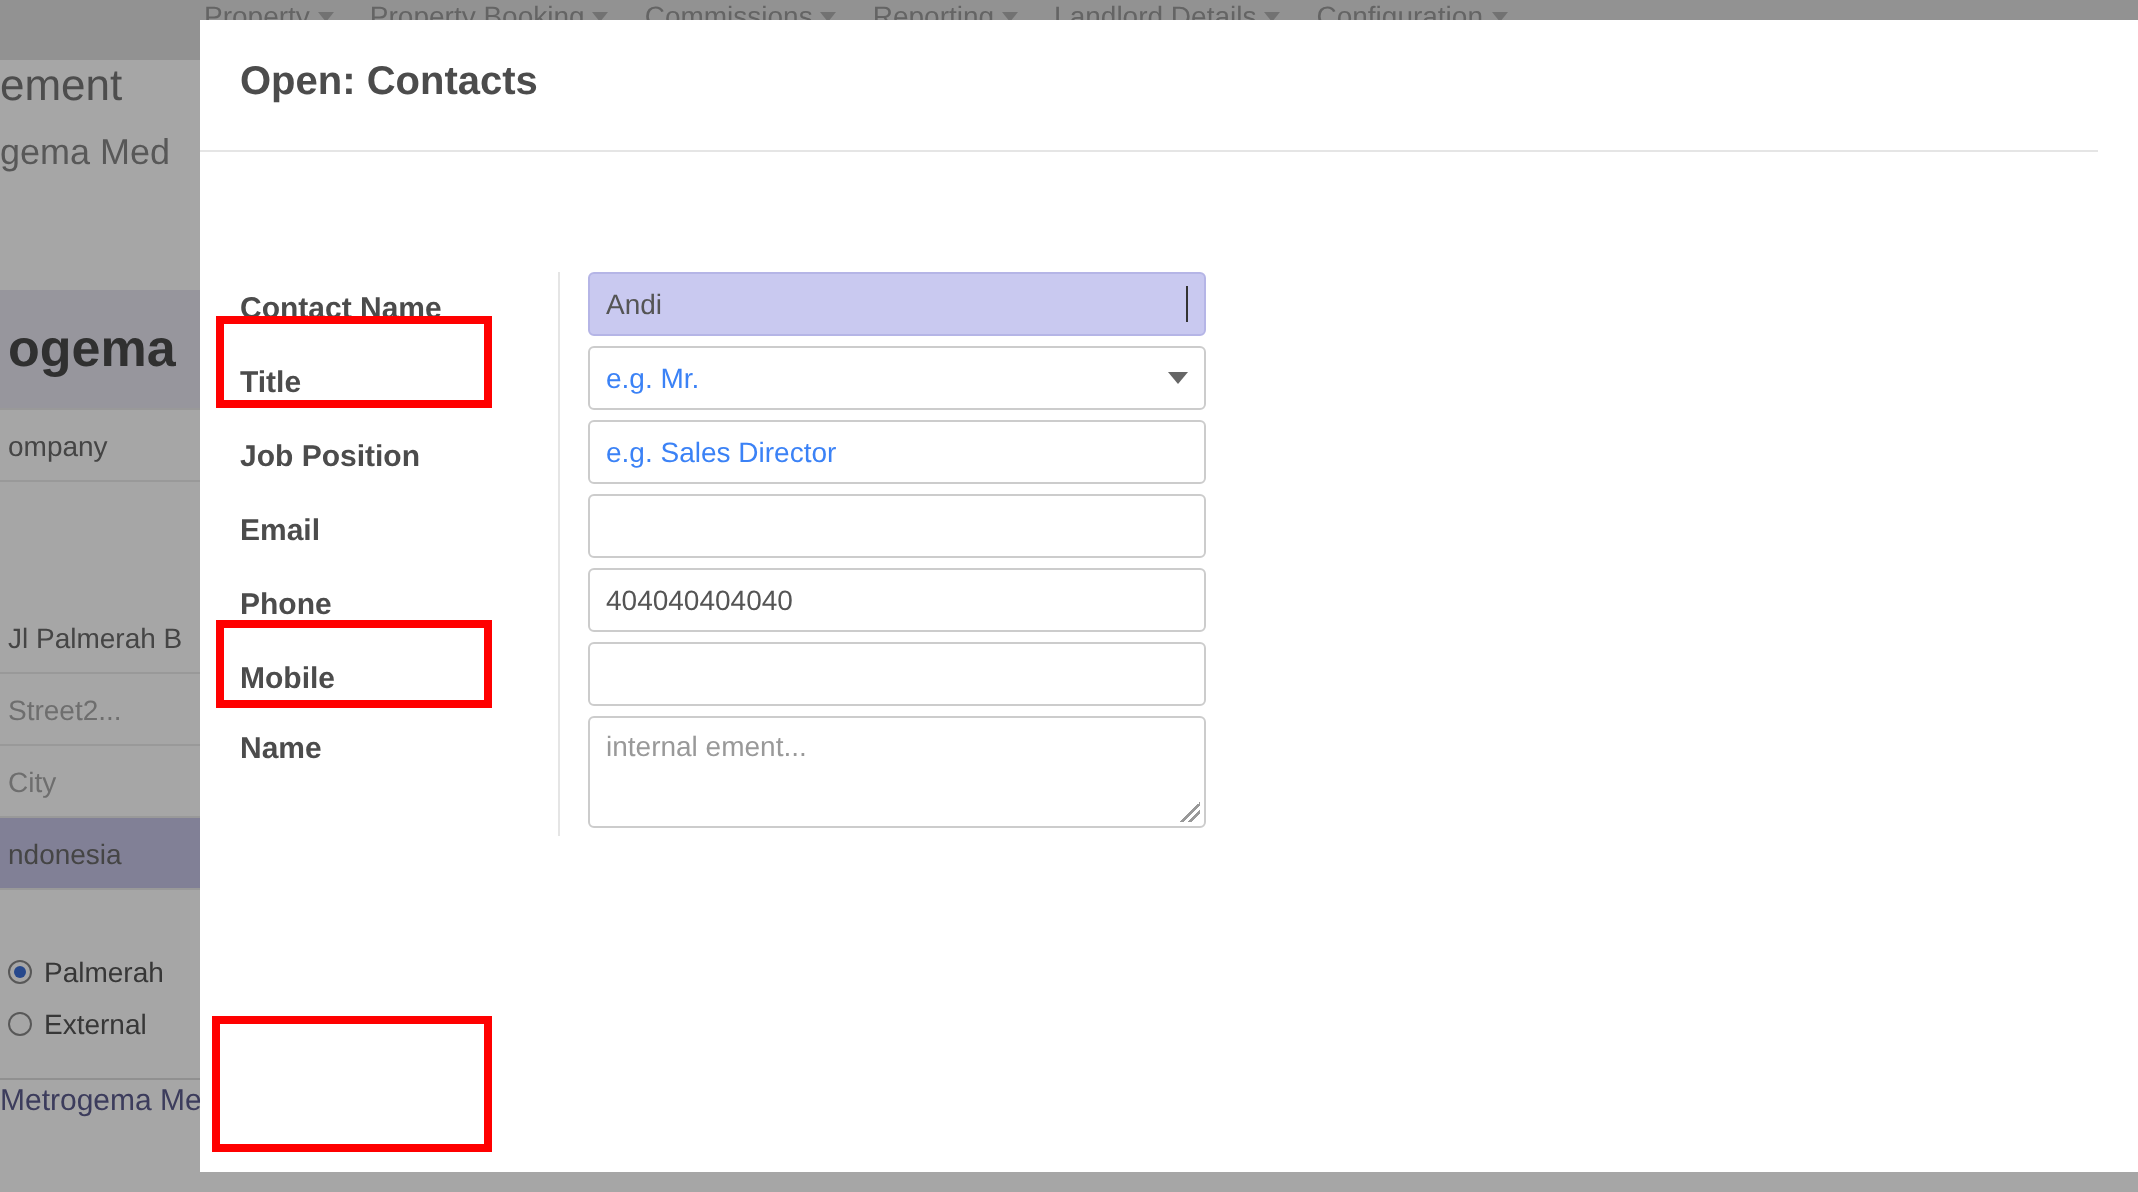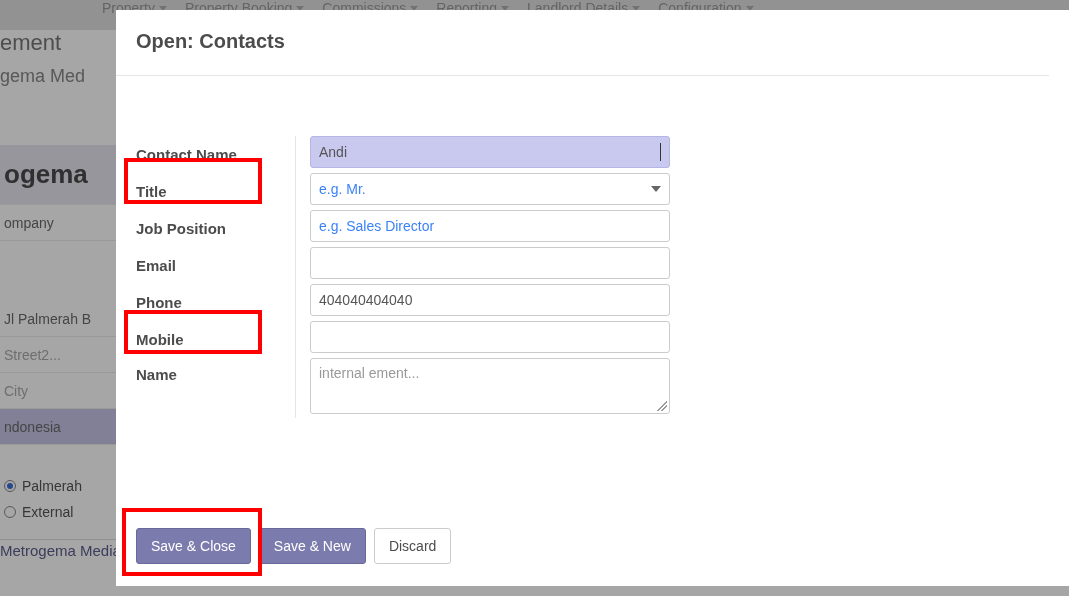--- a/index.html
+++ b/index.html
@@ -12,28 +12,28 @@
   .bodyarea { display:flex; height:566px;}
   .sidecol { width:210px; padding-left:0; }
   .siderow { height:36px; display:flex; align-items:center; padding-left:4px; color:#6a6a6a; font-size:14px; border-bottom:1px solid #ececec;}
   .siderow.big { font-size:26px; font-weight:bold; color:#4a4a4a; height:60px; background:#e8e7f2;}
   .siderow.sel { background:#c7c5e6;}
   .radio { display:flex; align-items:center; gap:6px; height:26px; padding-left:4px; color:#555; font-size:14px;}
   .radio .circ { width:12px;height:12px;border:1px solid #888;border-radius:50%; display:flex;align-items:center;justify-content:center;}
   .radio.checked .circ::after{content:"";width:6px;height:6px;background:#3b6fd8;border-radius:50%;}
   .overlay { position:absolute; inset:0; background:rgba(0,0,0,0.35);}
   
-  .modal { position:absolute; top:10px; left:100px; right:0; bottom:10px; background:#fff;margin-left:16px;}
+  .modal { position:absolute; top:10px; left:100px; right:0; bottom:10px; background:#fff;}
   .modal-head { padding:20px 0 22px 20px; border-bottom:1px solid #e5e5e5; margin:0 20px 0 0;}
   .modal-title { font-size:20px; font-weight:bold; color:#4c4c4c;}
   .modal-body { display:flex; padding:60px 0 0 0;}
   .labels { width:180px; padding-left:20px; border-right:1px solid #e5e5e5; margin-right:14px;}
   .labels .lbl { height:37px; display:flex; align-items:center; font-size:15px; font-weight:bold; color:#4c4c4c;}
   .labels .lbl.notes { height:60px; align-items:flex-start; padding-top:8px;}
-  .fields { width:360px; display:flex; flex-direction:column; gap:5px;}
+  .fields { width:309px; display:flex; flex-direction:column; gap:5px;}
   .field { height:32px; border:1px solid #ccc; border-radius:3px; padding:0 8px; font-size:14px; display:flex; align-items:center; background:#fff;}
   .field.active { background:#c9c9f0; border-color:#b5b5e6;}
   .field .txt { flex:1; color:#555;}
   .field .txt.ph { color:#3b82f6;}
   .field .dd { width:0;height:0;border-left:5px solid transparent;border-right:5px solid transparent;border-top:6px solid #666;}
   .textarea { height:56px; border:1px solid #ccc; border-radius:3px; padding:6px 8px; font-size:14px; color:#999; position:relative;}
   .textarea::after{content:"";position:absolute;right:2px;bottom:2px;width:10px;height:10px;background:linear-gradient(135deg,transparent 50%,#999 50%,#999 60%,transparent 60%,transparent 70%,#999 70%,#999 80%,transparent 80%);}
   .modal-foot { position:absolute; left:20px; bottom:22px; display:flex; gap:8px; align-items:center;}
   .btn { height:36px; padding:0 14px; border-radius:3px; display:flex; align-items:center; font-size:14px; cursor:pointer;}
   .btn.primary { background:#7c7bad; color:#fff; border:1px solid #6a699b;}
@@ -135,24 +135,19 @@
         <div class="field">
             <span class="txt">404040404040</span>
           </div>
         <div class="field">
             <span class="txt"></span>
           </div>
         <div class="textarea"><span>internal ement...</span></div>
       </div>
     </div>
 
-    <div class="modal-foot">
-      <div class="btn primary">Save &amp; Close</div>
-      <div class="btn primary">Save &amp; New</div>
-      <div class="btn secondary">Discard</div>
-    </div>
 
     <div class="hl" style="top:148px; left:8px; width:138px; height:46px;"></div>
     <div class="hl" style="top:300px; left:8px; width:138px; height:44px;"></div>
     <div class="hl" style="top:498px; left:6px; width:140px; height:68px;"></div>
   </div>
 
 </div>
 
 </body></html>

